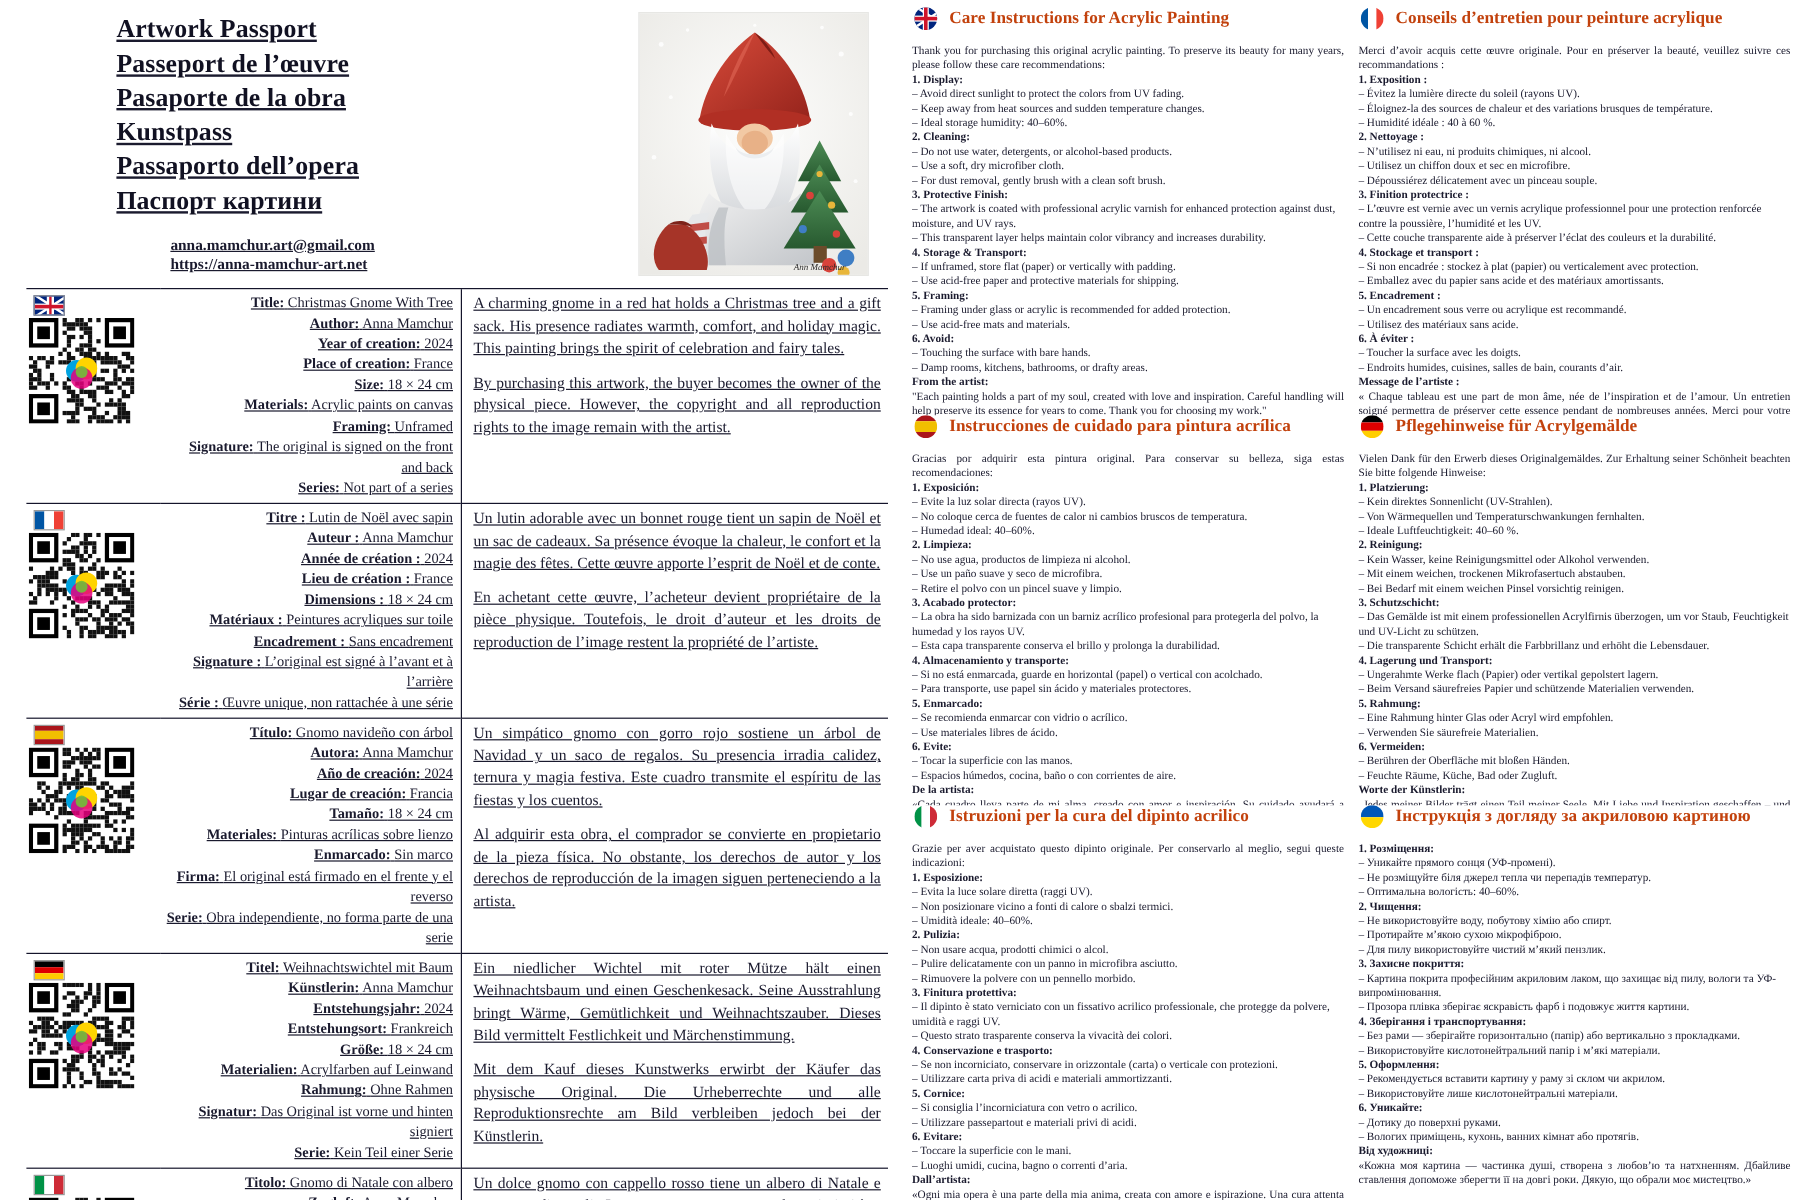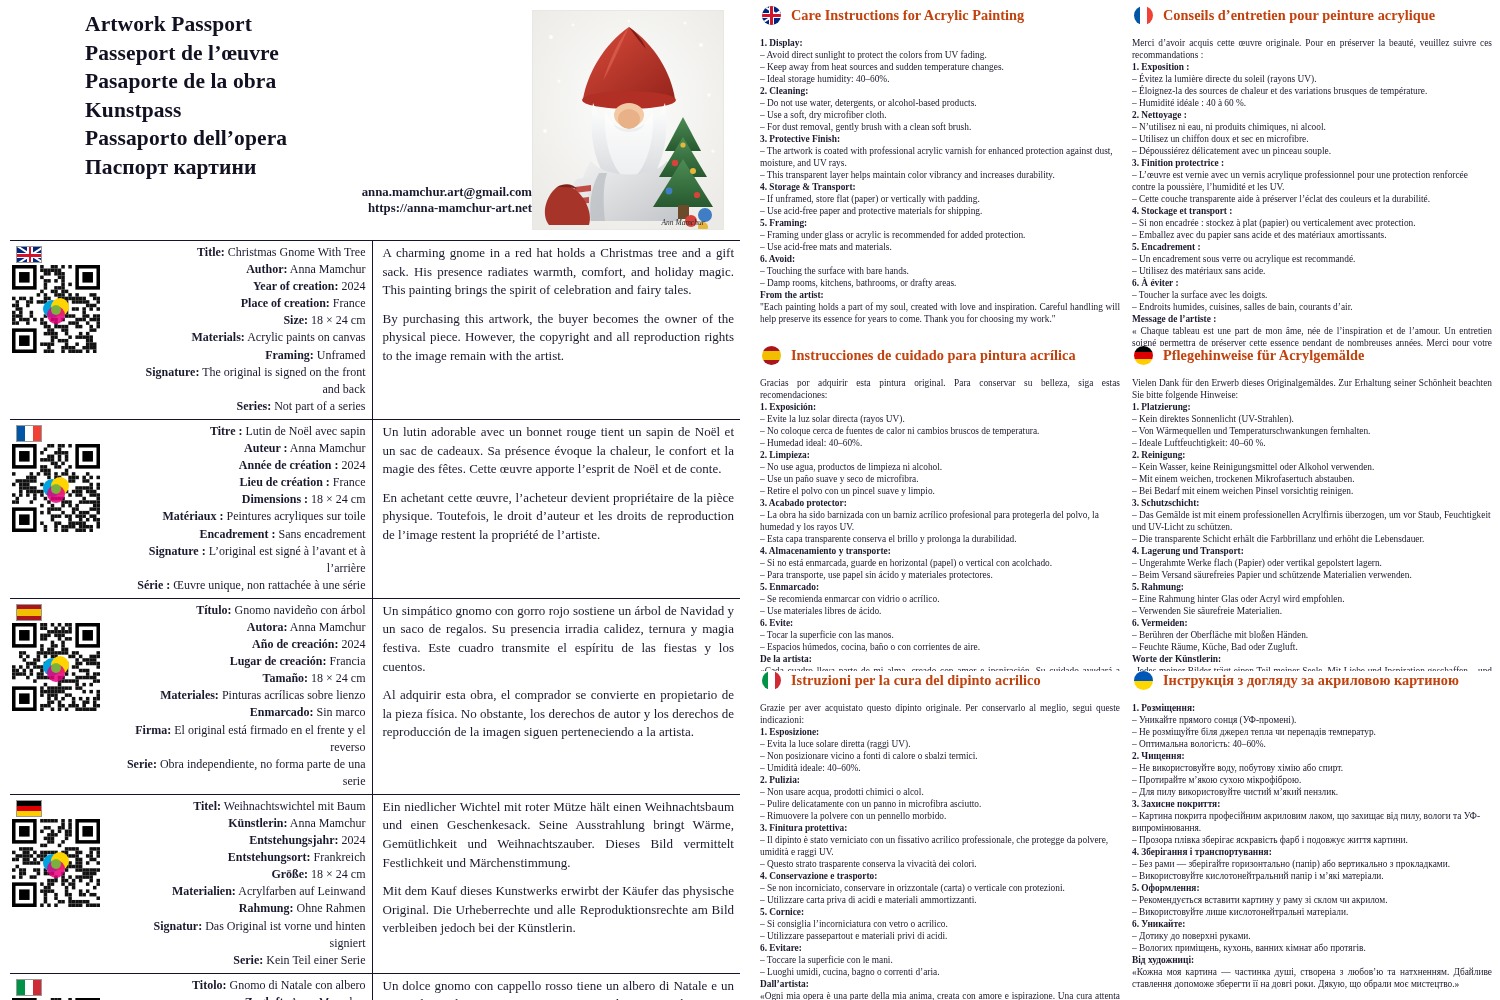--- a/index.html
+++ b/index.html
@@ -7,29 +7,29 @@
   body {
     width:1500px; height:1000px;
     background:#ffffff;
     font-family:"Liberation Serif", serif;
     color:#1a1a2e;
     overflow:hidden;
   }
   .page { display:flex; width:1500px; height:1000px; }
 
   
-  .left { width:750px; height:732px; position:relative; padding:6px 10px 0 10px; }
+  .left { width:750px; height:732px; position:relative; padding:6px 10px 0 22px;text-decoration:underline; }
 
   .hdr { display:flex; width:100%; }
   .hdr-titles { flex:1; padding-left:75px; padding-top:4px; }
   .hdr-titles .t {
     font-weight:bold; font-size:21.5px; line-height:1.33;
     letter-spacing:.1px; color:#111122;
   }
-  .contact { text-align:right; margin-top:2px; padding-left:45px; }
+  .contact { text-align:left; margin-top:14px; padding-left:45px; }
   .contact div { font-weight:bold; font-size:12.8px; line-height:1.32; }
 
   .artbox { width:192px; height:220px; margin-top:4px; margin-right:16px; }
   .art-frame {
     width:100%; height:100%;
     background:#f4f4f2;
     position:relative; overflow:hidden;
     border:1px solid #e7e7e4;
   }
 
@@ -1477,20 +1477,21 @@
               <i class="dg1"></i>
               <i class="dg2"></i>
               <i class="cx-w" style="top: 7px; height: 5px;"></i>
               <i class="cx-w2" style="left: 7px; width: 5px;"></i>
               <i class="cx-r" style="top: 8px; height: 3px;"></i>
               <i class="cx-r2" style="left: 8px; width: 3px;"></i>
             </span>
             <div class="ht">Care Instructions for Acrylic Painting</div>
           </div>
           <div class="body-txt">
+            <p class="intro">Thank you for purchasing this original acrylic painting. To preserve its beauty for many years, please follow these care recommendations:</p>
             <div class="sec">1. Display:</div>
             <div class="li">– Avoid direct sunlight to protect the colors from UV fading.</div>
             <div class="li">– Keep away from heat sources and sudden temperature changes.</div>
             <div class="li">– Ideal storage humidity: 40–60%.</div>
             <div class="sec">2. Cleaning:</div>
             <div class="li">– Do not use water, detergents, or alcohol-based products.</div>
             <div class="li">– Use a soft, dry microfiber cloth.</div>
             <div class="li">– For dust removal, gently brush with a clean soft brush.</div>
             <div class="sec">3. Protective Finish:</div>
             <div class="li">– The artwork is coated with professional acrylic varnish for enhanced protection against dust, moisture, and UV rays.</div>

